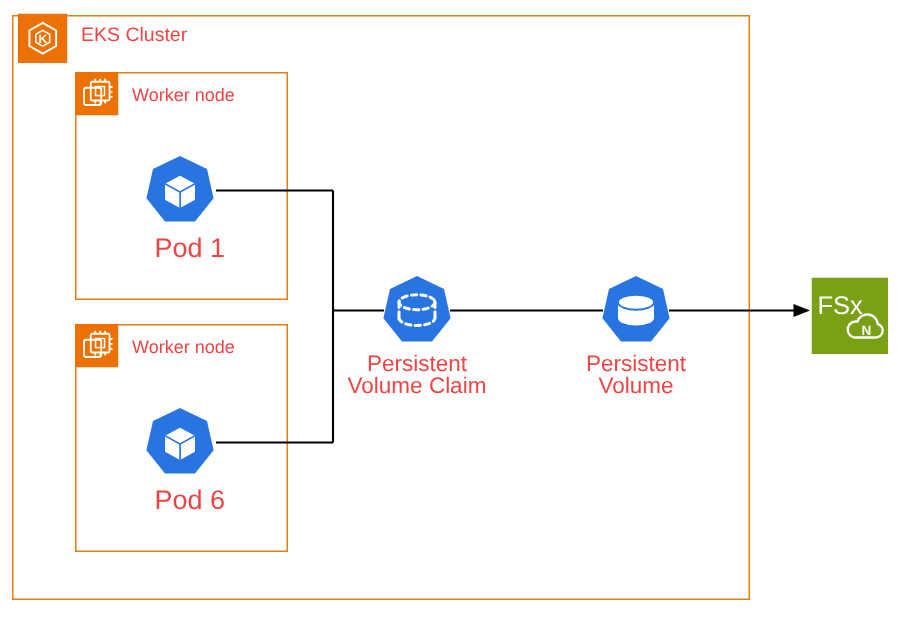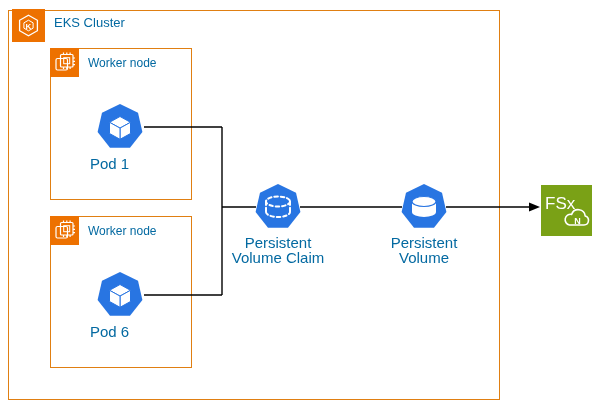--- a/index.html
+++ b/index.html
@@ -2,24 +2,24 @@
 <html><head>
 <meta charset="utf-8">
 <style>
   html,body{margin:0;padding:0;background:#ffffff;}
   .canvas{
     position:relative;width:602px;height:412px;background:#ffffff;
     font-family:"Liberation Sans", sans-serif;color:#000;overflow:hidden;
   }
   .group-box{position:absolute;border:1px solid #e07f12;background:transparent;box-sizing:border-box;}
   .abs{position:absolute;}
-  .lbl{position:absolute;color:#0369a1;}
+  .lbl{position:absolute;color:#ef4444;}
   .cluster-lbl{left:54px;top:15px;font-size:13px;}
   .wn-lbl{font-size:12px;text-align:right;}
-  .pod-lbl{font-size:15px;width:60px;text-align:left;}
+  .pod-lbl{font-size:18px;width:60px;text-align:right;}
   .vol-lbl{font-size:15px;width:110px;text-align:center;white-space:pre-line;line-height:15px;}
   svg{display:block;}
   .overlay{position:absolute;left:0;top:0;pointer-events:none;}
 </style>
 </head>
 <body>
 
 <div class="canvas">
 
   <div class="group-box" style="left:8px;top:10px;width:492px;height:390px;"></div>

